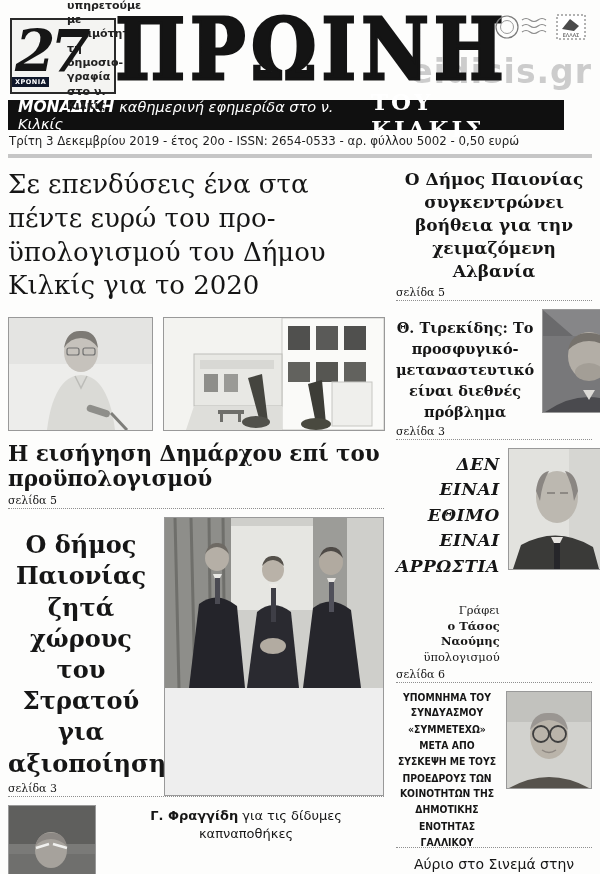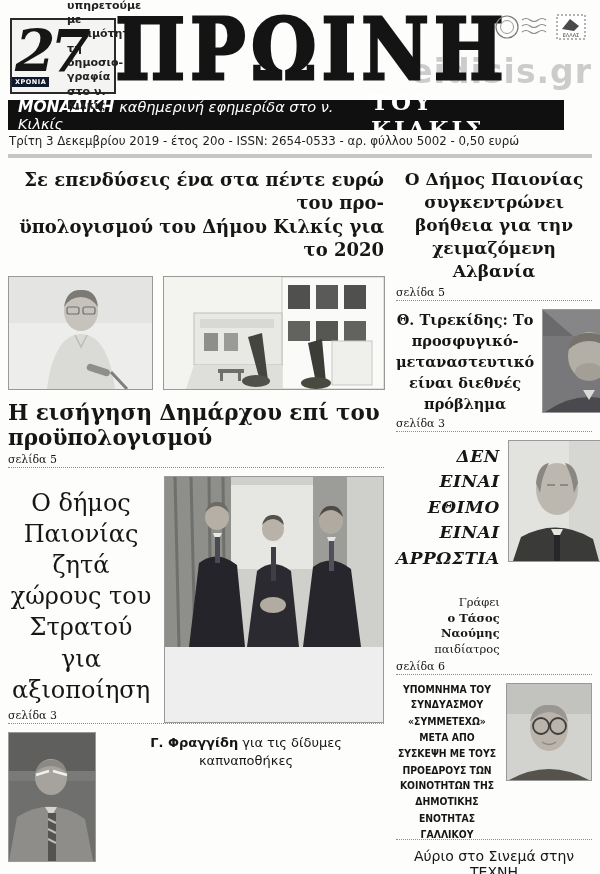--- a/index.html
+++ b/index.html
@@ -40,36 +40,36 @@
   
   .content { display:flex; gap:12px; padding:0 8px; }
   .col-left { width:376px; flex:none; }
   .col-right { flex:1; min-width:0; }
   .photo { border:1px solid #999; background:#eee; flex:none; }
   .photo svg { display:block; }
   .pageref { font-size:11px; margin:3px 0 1px; }
   .dotsep { border-bottom:1px dotted #8f8f8f; margin-bottom:8px; }
 
   
-  .lead-headline { text-align:right; font-size:18px; font-weight:bold; line-height:1.3; margin-top:2px; }
+  .lead-headline { text-align:left; font-size:26px; font-weight:normal; line-height:1.3; margin-top:2px; }
   .lead-photos { display:flex; gap:10px; margin:14px 0 4px; }
   .lead-subhead { font-size:21.5px; font-weight:bold; margin:10px 0 2px; }
   .paionia { display:flex; gap:10px; margin-top:2px; }
   .paionia-left { width:146px; flex:none; display:flex; flex-direction:column; }
-  .paionia-headline { text-align:center; font-size:24px; font-weight:normal; line-height:1.3; margin-top:12px; flex:1; }
+  .paionia-headline { text-align:center; font-size:24px; font-weight:bold; line-height:1.3; margin-top:12px; flex:1; }
   .tobacco { display:flex; gap:12px; margin-top:2px; }
   .tobacco-left { width:88px; flex:none; }
   .tobacco-right { flex:1; text-align:center; }
   .kicker { font-family:"DejaVu Sans",sans-serif; font-size:13px; line-height:1.4; margin-top:2px; }
 
   
   .r-article { text-align:center; }
   .albania-headline { font-size:17px; font-weight:bold; line-height:1.35; margin-top:2px; }
   .r-flex { display:flex; gap:8px; align-items:flex-start; }
-  .tirekidis-headline { flex:1; font-size:14.5px; font-weight:bold; line-height:1.45; text-align:center; }
+  .tirekidis-headline { flex:1; font-size:14.5px; font-weight:bold; line-height:1.45; margin-top:8px; text-align:center; }
   .naoumis-left { flex:1; text-align:right; margin-top:4px; }
   .naoumis-headline { font-style:italic; font-size:17px; font-weight:bold; line-height:1.5; letter-spacing:0.5px; }
   .byline { font-size:11.5px; margin-top:24px; line-height:1.35; }
   .symmetexo-headline { flex:1; font-family:"DejaVu Sans",sans-serif; font-size:9.6px; font-weight:bold;
                         line-height:1.6; margin-top:2px; text-align:center; transform:scale(0.97,1.05); }
   .cinema-kicker { font-family:"DejaVu Sans",sans-serif; font-size:14px; margin-top:2px; }
 </style>
 </head>
 <body>
 
@@ -261,21 +261,21 @@
         <div class="dotsep"></div>
       </article>
 
       <article>
         <div class="r-flex">
           <div class="naoumis-left">
             <h2 class="naoumis-headline">ΔΕΝ ΕΙΝΑΙ ΕΘΙΜΟ ΕΙΝΑΙ ΑΡΡΩΣΤΙΑ</h2>
             <div class="byline">
               <span style="display:block">Γράφει</span>
               <b style="display:block">ο Τάσος Ναούμης</b>
-              <span style="display:block">παιδίατρος</span>
+              <span style="display:block">ϋπολογισμού</span>
             </div>
           </div>
           <div class="photo">
             <svg width="95" height="120" viewBox="0 0 95 120">
               <rect width="95" height="120" fill="#e2e2de"></rect>
               <rect x="60" y="0" width="35" height="120" fill="#d6d6d2"></rect>
               <ellipse cx="48" cy="48" rx="21" ry="26" fill="#bcb8b0"></ellipse>
               <path d="M27 42 Q29 24 40 22 Q33 34 31 52 Z" fill="#8a8682"></path>
               <path d="M69 42 Q67 24 56 22 Q63 34 65 52 Z" fill="#8a8682"></path>
               <path d="M38 44 L46 44 M51 44 L59 44" stroke="#7e7a76" stroke-width="1.5"></path>

